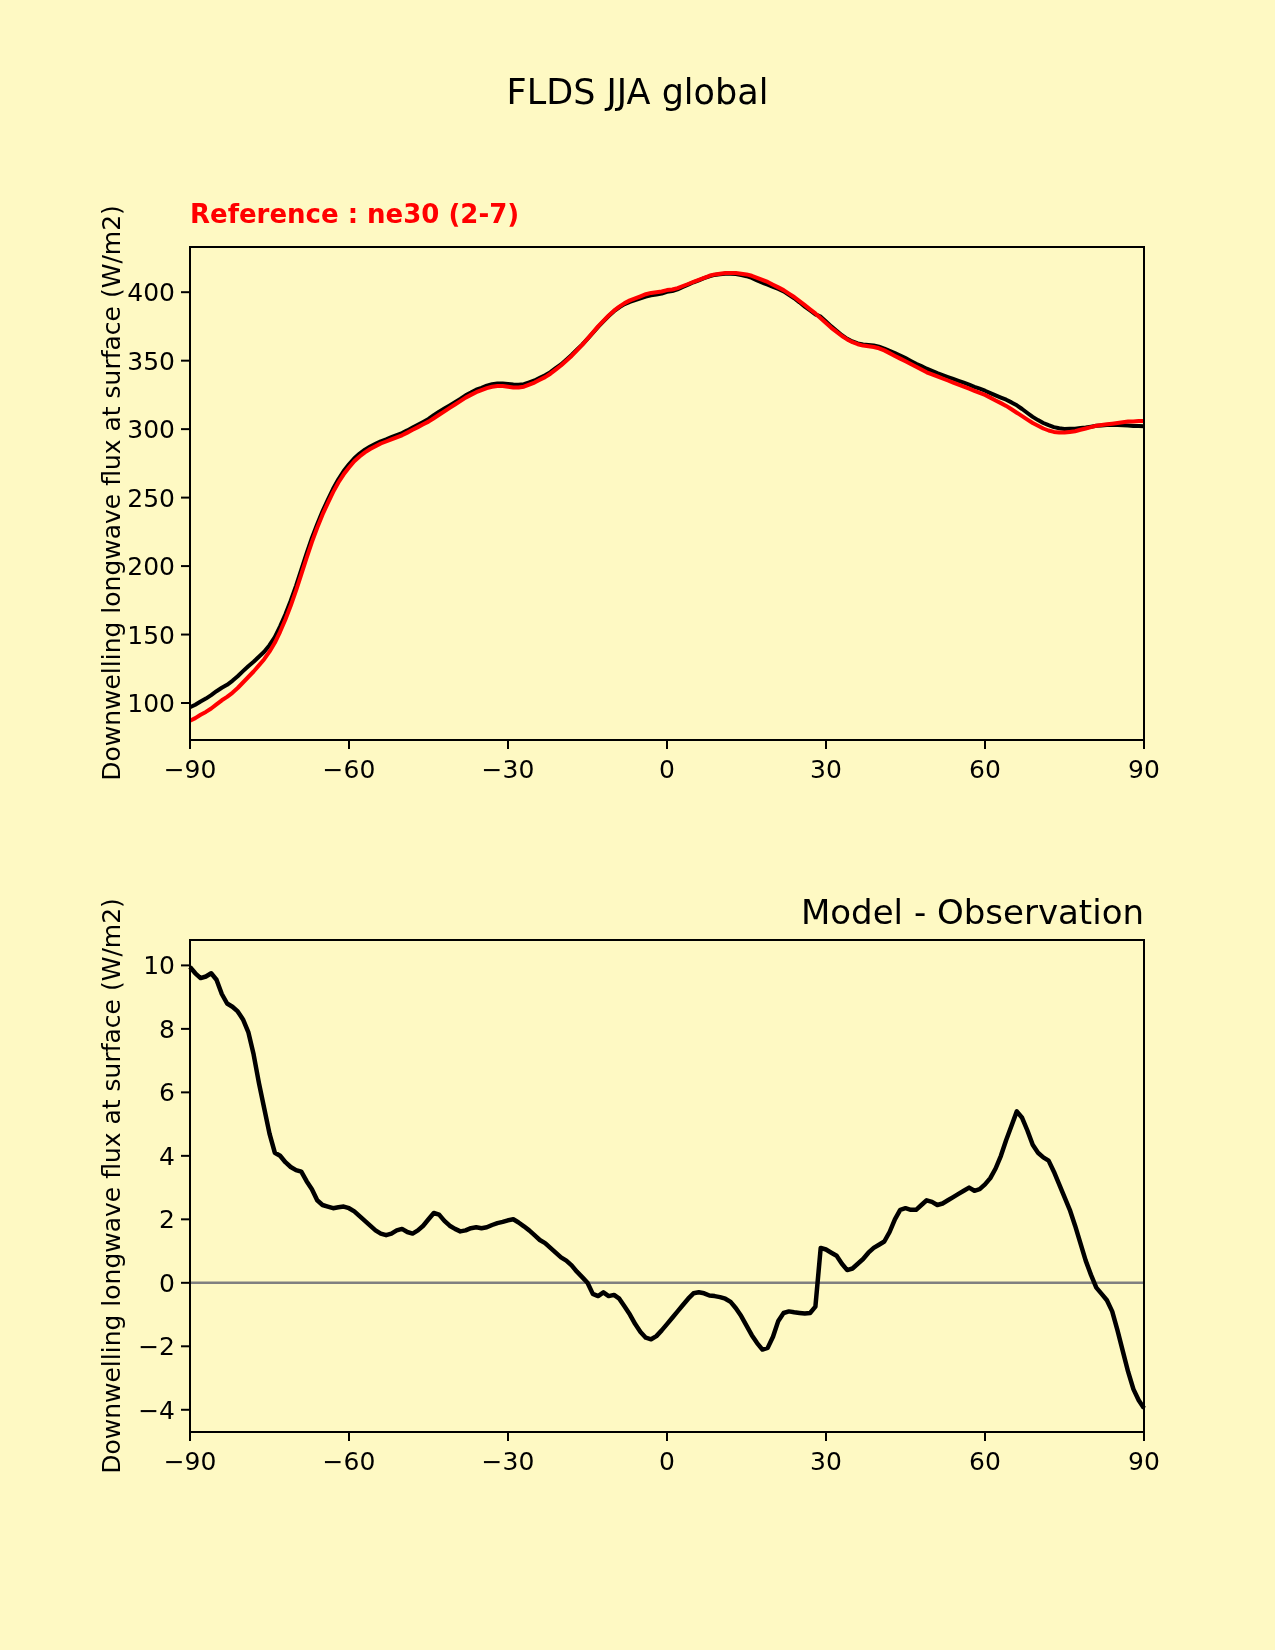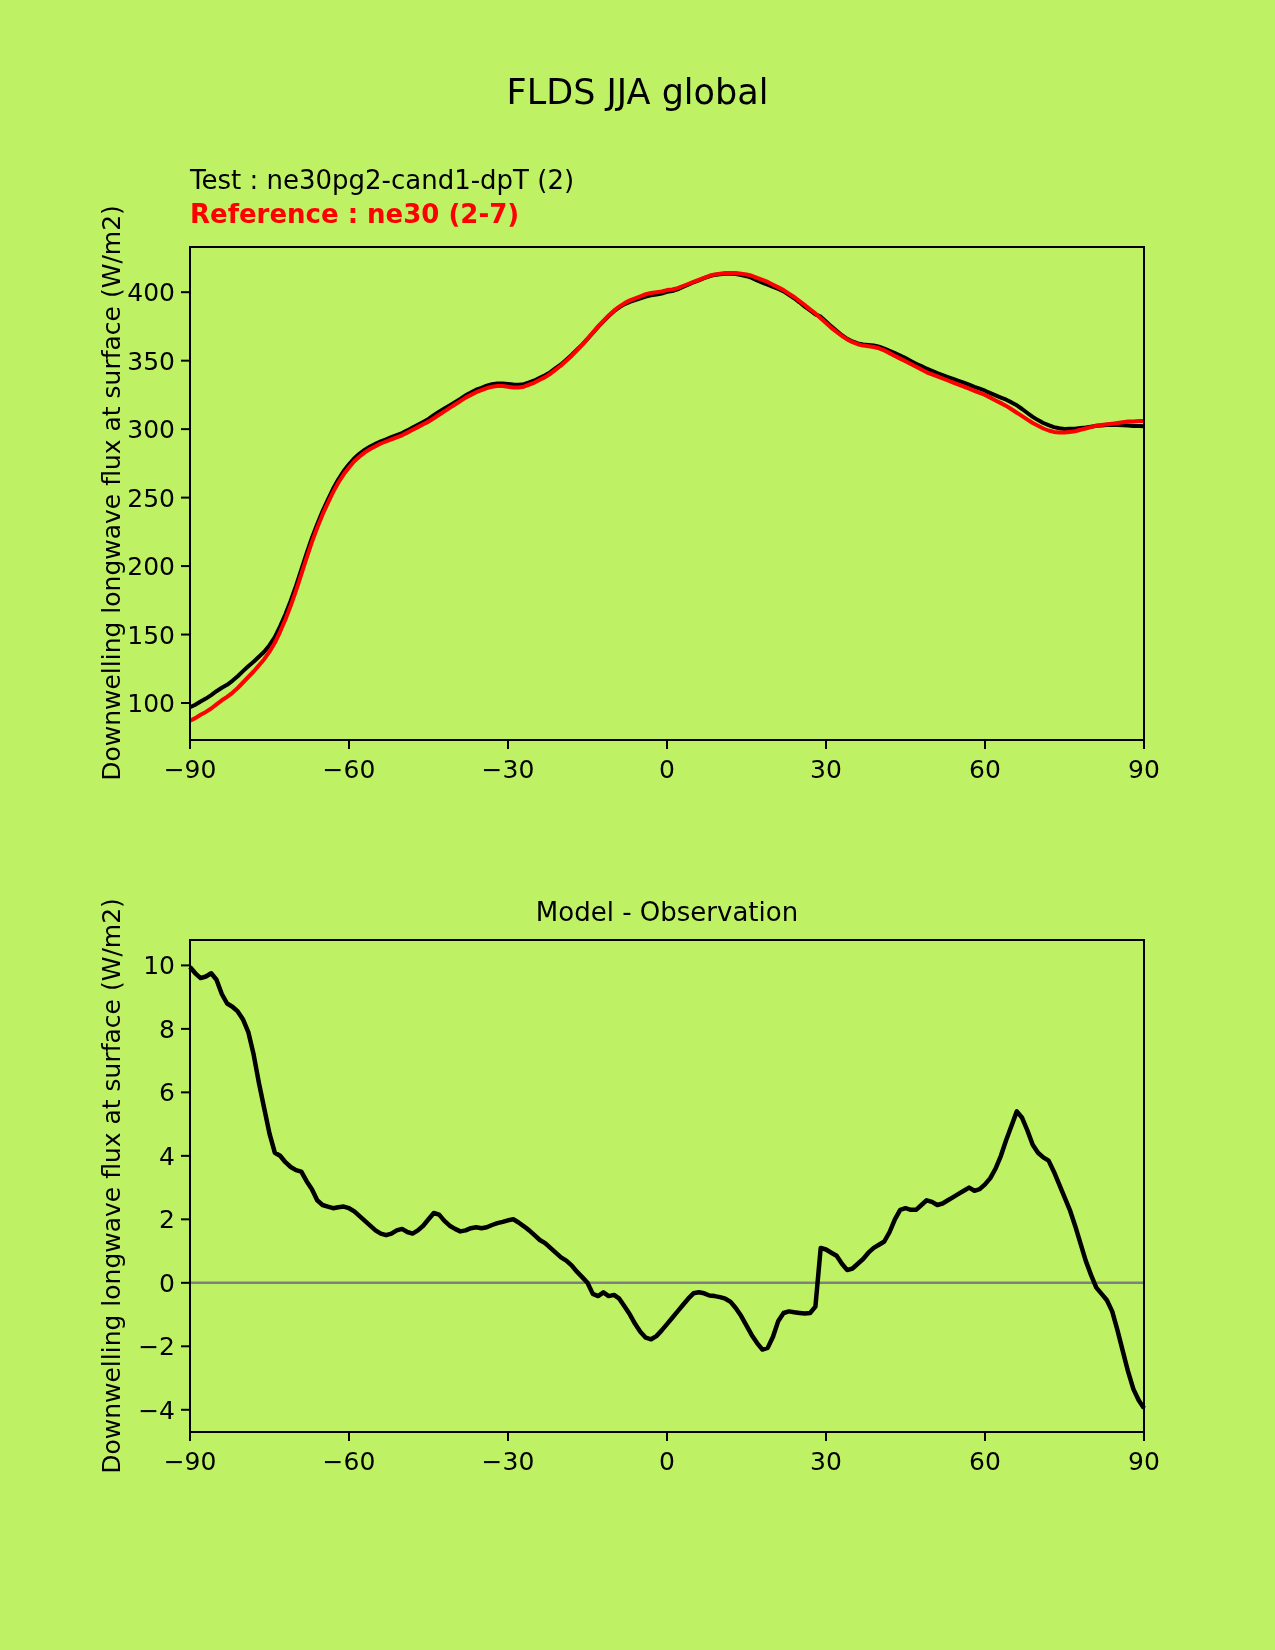--- a/index.html
+++ b/index.html
@@ -1,33 +1,33 @@
 <!DOCTYPE html>
 <html><head>
 <meta charset="utf-8">
 <style>
   html,body{margin:0;padding:0;background:#ffffff;}
   .figure{
     position:relative;
     width:1275px;height:1650px;
-    background:#bef264;
+    background:#fef9c3;
     font-family:"DejaVu Sans",sans-serif;
     color:#000;
     overflow:hidden;
   }
   .fig-title{
     position:absolute;top:72px;left:0;width:1275px;
     text-align:center;font-size:35px;line-height:40px;
   }
   .annot{position:absolute;left:190px;font-size:26px;line-height:30px;white-space:nowrap;}
   .annot-test{top:165px;}
   .annot-ref{top:199px;}
   .subplot-title{
     position:absolute;left:190px;width:954px;top:897px;
-    text-align:center;font-size:26px;line-height:30px;
+    text-align:right;font-size:34px;line-height:30px;
   }
   .ylabel{
     position:absolute;width:700px;height:30px;
     text-align:center;font-size:25px;line-height:30px;
     transform:rotate(-90deg);
     white-space:nowrap;
   }
   .ylabel-top{left:-238px;top:478px;}
   .ylabel-bottom{left:-238px;top:1171px;}
   svg.plot{position:absolute;overflow:visible;}
@@ -35,21 +35,20 @@
   #svg-bottom{left:190px;top:940px;}
   svg text{font-family:"DejaVu Sans",sans-serif;font-size:25px;fill:#000;}
 </style>
 </head>
 <body>
 
 <div class="figure">
 
   <div class="fig-title">FLDS JJA global</div>
 
-  <div class="annot annot-test" style="color: rgb(0, 0, 0);">Test : ne30pg2-cand1-dpT (2)</div>
 
   <div class="annot annot-ref" style="color: rgb(255, 0, 0); font-weight: bold;">Reference : ne30 (2-7)</div>
 
   <div class="ylabel ylabel-top">Downwelling longwave flux at surface (W/m2)</div>
 
   <svg id="svg-top" class="plot" width="954" height="493">
       <polyline points="0.0,460.3 5.3,457.7 10.6,454.5 15.9,451.6 21.2,448.1 26.5,444.2 31.8,440.8 37.1,437.8 42.4,433.8 47.7,429.2 53.0,424.1 58.3,419.2 63.6,414.7 68.9,409.7 74.2,404.7 79.5,398.2 84.8,390.2 90.1,379.3 95.4,367.3 100.7,353.7 106.0,338.8 111.3,322.5 116.6,306.5 121.9,291.0 127.2,277.2 132.5,264.3 137.8,252.8 143.1,241.8 148.4,232.3 153.7,224.0 159.0,217.2 164.3,211.2 169.6,206.6 174.9,202.7 180.2,199.5 185.5,196.9 190.8,194.3 196.1,192.4 201.4,190.2 206.7,188.0 212.0,186.0 217.3,183.4 222.6,180.6 227.9,177.8 233.2,174.9 238.5,171.9 243.8,168.2 249.1,164.7 254.4,161.6 259.7,158.4 265.0,155.2 270.3,151.9 275.6,148.3 280.9,145.6 286.2,142.7 291.5,140.8 296.8,138.6 302.1,137.2 307.4,136.4 312.7,136.4 318.0,136.9 323.3,137.6 328.6,137.8 333.9,137.2 339.2,135.3 344.5,133.5 349.8,130.9 355.1,128.3 360.4,125.2 365.7,121.2 371.0,117.4 376.3,112.7 381.6,108.0 386.9,102.8 392.2,97.6 397.5,91.8 402.8,86.0 408.1,80.0 413.4,74.4 418.7,69.0 424.0,64.2 429.3,60.3 434.6,57.1 439.9,54.8 445.2,53.1 450.5,51.4 455.8,49.6 461.1,48.3 466.4,47.5 471.7,46.6 477.0,44.9 482.3,44.0 487.6,42.3 492.9,40.0 498.2,37.7 503.5,35.3 508.8,33.3 514.1,31.2 519.4,29.3 524.7,27.9 530.0,27.3 535.3,26.7 540.6,26.8 545.9,27.1 551.2,28.1 556.5,29.2 561.8,30.9 567.1,33.4 572.4,35.7 577.7,37.7 583.0,40.0 588.3,42.0 593.6,44.4 598.9,47.8 604.2,51.2 609.5,55.3 614.8,59.6 620.1,63.5 625.4,67.4 630.7,69.7 636.0,74.5 641.3,79.4 646.6,83.7 651.9,88.2 657.2,91.9 662.5,94.5 667.8,96.4 673.1,97.5 678.4,97.9 683.7,98.5 689.0,99.7 694.3,101.6 699.6,103.9 704.9,106.1 710.2,108.5 715.5,111.1 720.8,113.9 726.1,116.7 731.4,119.1 736.7,121.7 742.0,123.8 747.3,126.0 752.6,128.0 757.9,130.0 763.2,131.9 768.5,133.8 773.8,135.7 779.1,137.6 784.4,139.8 789.7,141.7 795.0,143.7 800.3,146.1 805.6,148.4 810.9,150.6 816.2,152.7 821.5,155.4 826.8,158.3 832.1,162.0 837.4,166.0 842.7,169.9 848.0,173.1 853.3,176.0 858.6,178.2 863.9,180.1 869.2,181.3 874.5,181.9 879.8,181.7 885.1,181.7 890.4,181.0 895.7,180.5 901.0,179.7 906.3,178.8 911.6,178.4 916.9,178.0 922.2,177.9 927.5,178.0 932.8,178.2 938.1,178.4 943.4,179.1 948.7,179.0 954.0,179.3" fill="none" stroke="#000000" stroke-width="4" stroke-linejoin="round"></polyline>
       <polyline points="0.0,473.8 5.3,471.1 10.6,467.7 15.9,464.9 21.2,461.5 26.5,457.4 31.8,453.3 37.1,449.9 42.4,445.8 47.7,441.0 53.0,435.5 58.3,430.0 63.6,424.5 68.9,418.4 74.2,412.2 79.5,404.7 84.8,395.8 90.1,384.8 95.4,372.5 100.7,358.8 106.0,343.7 111.3,327.3 116.6,310.9 121.9,295.1 127.2,280.7 132.5,267.7 137.8,256.1 143.1,245.1 148.4,235.5 153.7,227.3 159.0,220.5 164.3,214.3 169.6,209.5 174.9,205.4 180.2,202.0 185.5,199.3 190.8,196.5 196.1,194.5 201.4,192.4 206.7,190.4 212.0,188.3 217.3,185.6 222.6,182.8 227.9,180.1 233.2,177.3 238.5,174.6 243.8,171.2 249.1,167.8 254.4,164.3 259.7,160.9 265.0,157.5 270.3,154.1 275.6,150.6 280.9,147.9 286.2,145.2 291.5,143.1 296.8,141.1 302.1,139.7 307.4,139.0 312.7,139.0 318.0,139.7 323.3,140.4 328.6,140.4 333.9,139.7 339.2,137.6 344.5,135.6 349.8,132.8 355.1,130.1 360.4,126.7 365.7,122.6 371.0,118.5 376.3,113.7 381.6,108.9 386.9,103.4 392.2,97.9 397.5,91.8 402.8,85.6 408.1,79.4 413.4,73.9 418.7,68.5 424.0,63.7 429.3,59.6 434.6,56.1 439.9,53.4 445.2,51.4 450.5,49.3 455.8,47.2 461.1,45.9 466.4,45.2 471.7,44.5 477.0,43.1 482.3,42.5 487.6,41.1 492.9,39.0 498.2,37.0 503.5,34.9 508.8,32.9 514.1,30.8 519.4,28.8 524.7,27.4 530.0,26.7 535.3,26.0 540.6,26.0 545.9,26.0 551.2,26.7 556.5,27.4 561.8,28.8 567.1,30.8 572.4,32.9 577.7,34.9 583.0,37.7 588.3,40.4 593.6,43.1 598.9,46.6 604.2,50.0 609.5,54.1 614.8,58.2 620.1,62.3 625.4,66.4 630.7,71.2 636.0,76.0 641.3,80.8 646.6,84.9 651.9,89.0 657.2,92.4 662.5,95.2 667.8,97.2 673.1,98.6 678.4,99.3 683.7,100.0 689.0,101.3 694.3,103.4 699.6,106.1 704.9,108.9 710.2,111.6 715.5,114.3 720.8,117.1 726.1,119.8 731.4,122.6 736.7,125.3 742.0,127.4 747.3,129.4 752.6,131.5 757.9,133.5 763.2,135.6 768.5,137.6 773.8,139.7 779.1,141.7 784.4,143.8 789.7,145.8 795.0,147.9 800.3,150.6 805.6,153.4 810.9,156.1 816.2,158.9 821.5,162.3 826.8,165.7 832.1,169.1 837.4,172.6 842.7,176.0 848.0,178.7 853.3,181.5 858.6,183.5 863.9,184.9 869.2,185.6 874.5,185.6 879.8,184.9 885.1,184.2 890.4,182.8 895.7,181.5 901.0,180.1 906.3,178.7 911.6,178.0 916.9,177.3 922.2,176.7 927.5,176.0 932.8,175.3 938.1,174.6 943.4,174.6 948.7,173.9 954.0,173.9" fill="none" stroke="#ff0000" stroke-width="4" stroke-linejoin="round"></polyline>
       <rect x="0" y="0" width="954" height="493" fill="none" stroke="#000000" stroke-width="2"></rect>
       <line x1="0" y1="493" x2="0" y2="502" stroke="#000000" stroke-width="2"></line>

